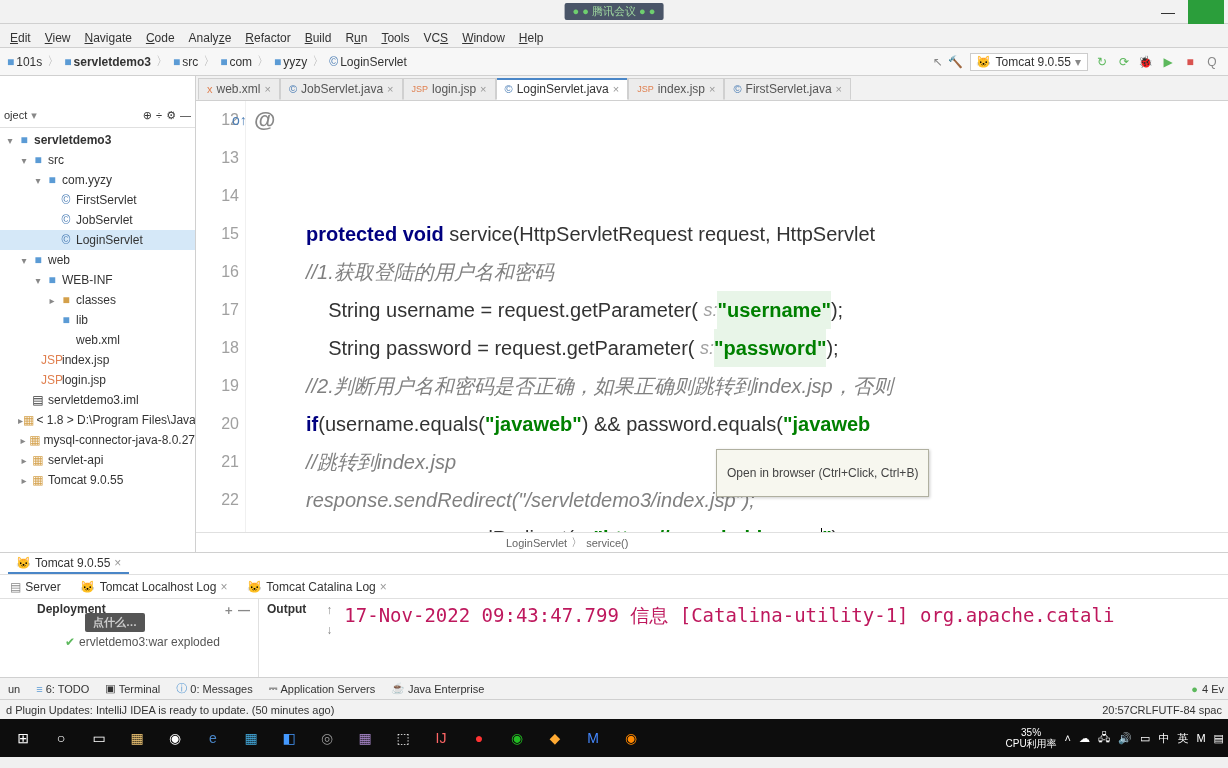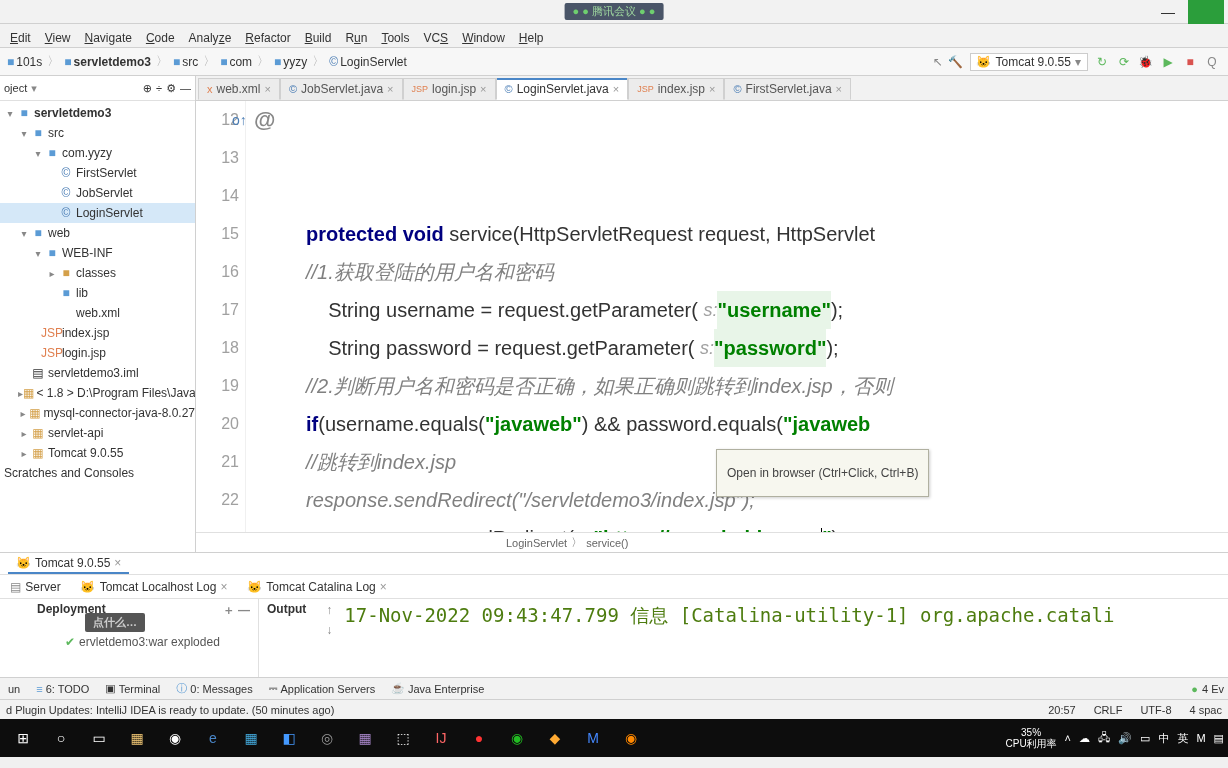--- a/index.html
+++ b/index.html
@@ -26,21 +26,21 @@
 .toolbar-right { margin-left: auto; display: flex; align-items: center; gap: 6px; padding-right: 4px; }
 .run-config { border: 1px solid #ccc; background: #fff; padding: 1px 6px; display: flex; align-items: center; gap: 4px; }
 .toolbar-icons { display: flex; gap: 6px; align-items: center; }
 .toolbar-icons span { width: 16px; height: 16px; display: flex; align-items: center; justify-content: center; }
 
 
 .main { display: flex; height: 476px; }
 
 
 .project-panel { width: 196px; background: #fff; border-right: 1px solid #d0d0d0; display: flex; flex-direction: column; }
-.project-header { height: 25px; display: flex; align-items: center; padding: 0 4px; gap: 4px; border-bottom: 1px solid #e0e0e0; font-size: 11px; }
+.project-header { height: 25px; display: flex; align-items: center; padding: 0 4px; gap: 4px; border-bottom: 1px solid #e0e0e0; font-size: 11px; margin-top: 27px; }
 .project-header .ph-right { margin-left: auto; display: flex; gap: 4px; }
 .tree { flex: 1; overflow: auto; font-size: 12px; padding-top: 2px; }
 .tree-item { display: flex; align-items: center; height: 20px; padding-left: 4px; white-space: nowrap; }
 .tree-item.sel { background: #d5e8f8; }
 .tree-arrow { width: 12px; display: inline-flex; justify-content: center; color: #888; font-size: 10px; }
 .tree-icon { width: 16px; display: inline-flex; justify-content: center; margin-right: 2px; }
 .folder { color: #5b9bd5; }
 .folder-y { color: #d4a04a; }
 .file-c { color: #4a7db5; }
 .file-x { color: #e08050; }
@@ -83,31 +83,31 @@
 .run-subtab { padding: 2px 10px; display: flex; align-items: center; gap: 4px; font-size: 12px; }
 .run-output { display: flex; height: 78px; margin-left: 29px; }
 .run-left { width: 230px; border-right: 1px solid #e0e0e0; }
 .run-left-header { padding: 3px 8px; font-weight: bold; font-size: 12px; position: relative; }
 .run-left-badge { position: absolute; top: 14px; left: 56px; background: #555; color: #ccc; padding: 2px 8px; font-size: 11px; border-radius: 2px; }
 .run-left-item { padding: 2px 8px 2px 36px; font-size: 12px; color: #555; display: flex; align-items: center; gap: 4px; }
 .run-right { flex: 1; display: flex; flex-direction: row; }
 .run-right-header { padding: 3px 8px; font-weight: bold; font-size: 12px; }
 .run-console { flex: 1; display: flex; }
 .run-console-gutter { width: 30px; display: flex; flex-direction: column; align-items: center; gap: 6px; padding-top: 4px; color: #888; }
-.run-console-text { flex: 1; font-family: Consolas, monospace; font-size: 19px; color: #4d7c0f; padding-top: 4px; white-space: pre; }
+.run-console-text { flex: 1; font-family: Consolas, monospace; font-size: 19px; color: #be185d; padding-top: 4px; white-space: pre; }
 .watermark { position: absolute; right: 20px; bottom: 80px; color: #bbb; font-size: 16px; text-align: right; pointer-events: none; }
 
 
 .tool-tabs { height: 22px; background: #f2f2f2; border-top: 1px solid #d0d0d0; display: flex; align-items: center; padding: 0 4px; gap: 8px; font-size: 11px; }
 .tool-tabs .tt { display: flex; align-items: center; gap: 3px; padding: 1px 4px; }
 .tool-tabs .right { margin-left: auto; display: flex; gap: 4px; align-items: center; }
 
 
 .statusbar { height: 20px; background: #f2f2f2; border-top: 1px solid #d0d0d0; display: flex; align-items: center; padding: 0 6px; font-size: 11px; }
-.statusbar .right { margin-left: auto; display: flex; gap: 18px; }
+.statusbar .right { margin-left: auto; display: flex; gap: 0; }
 
 
 .taskbar { height: 38px; background: #0d0d0d; display: flex; align-items: center; padding: 0 4px; }
 .taskbar .tb-icon { width: 38px; height: 38px; display: flex; align-items: center; justify-content: center; color: #fff; font-size: 14px; }
 .taskbar .tb-right { margin-left: auto; display: flex; align-items: center; gap: 8px; color: #fff; font-size: 11px; }
 .tb-cpu { text-align: center; line-height: 1.1; font-size: 10px; }
 
 </style>
 </head>
 <body>
@@ -291,23 +291,20 @@
             <span class="tree-arrow">▸</span>
             <span class="tree-icon" style="color:#d4a04a">▦</span>
             <span>servlet-api</span>
           </div>
           <div class="tree-item" style="padding-left: 18px;">
             <span class="tree-arrow">▸</span>
             <span class="tree-icon" style="color:#d4a04a">▦</span>
             <span>Tomcat 9.0.55</span>
           </div>
         </div>
-      <div class="tree-item">
-        <span>Scratches and Consoles</span>
-      </div>
     </div>
   </div>
 
   <div class="editor-area">
     <div class="editor-tabs" id="editor-tabs">
         <div class="etab">
           <span class="icon" style="color:#e08050">x</span>
           <span>web.xml</span>
           <span class="close">×</span>
         </div>

